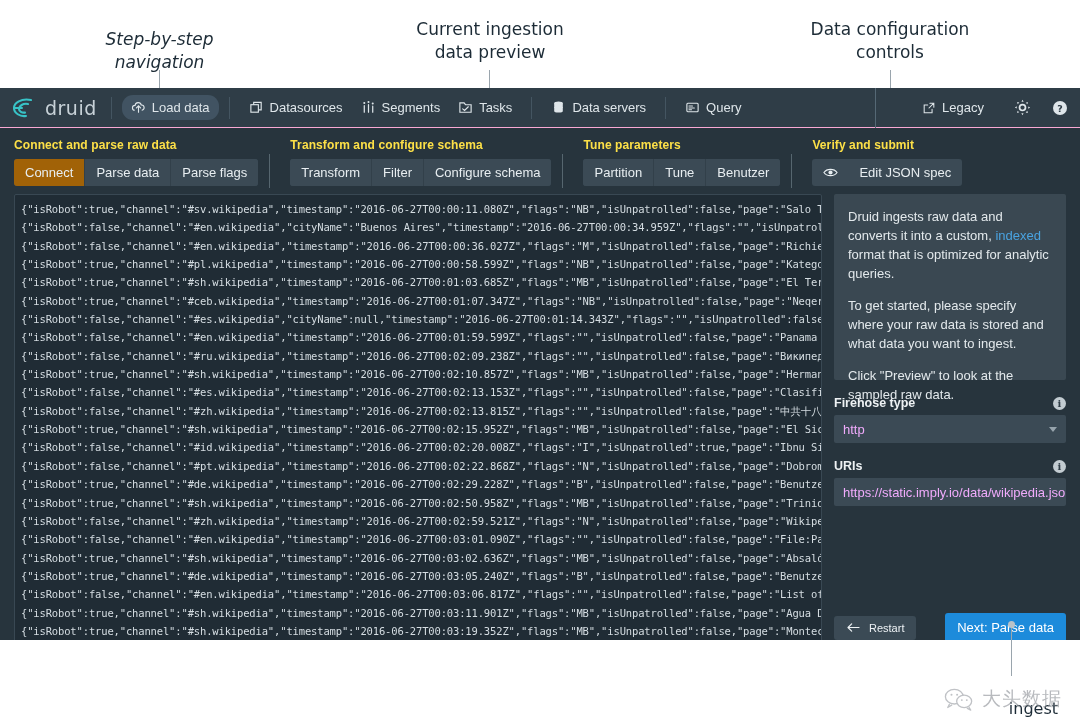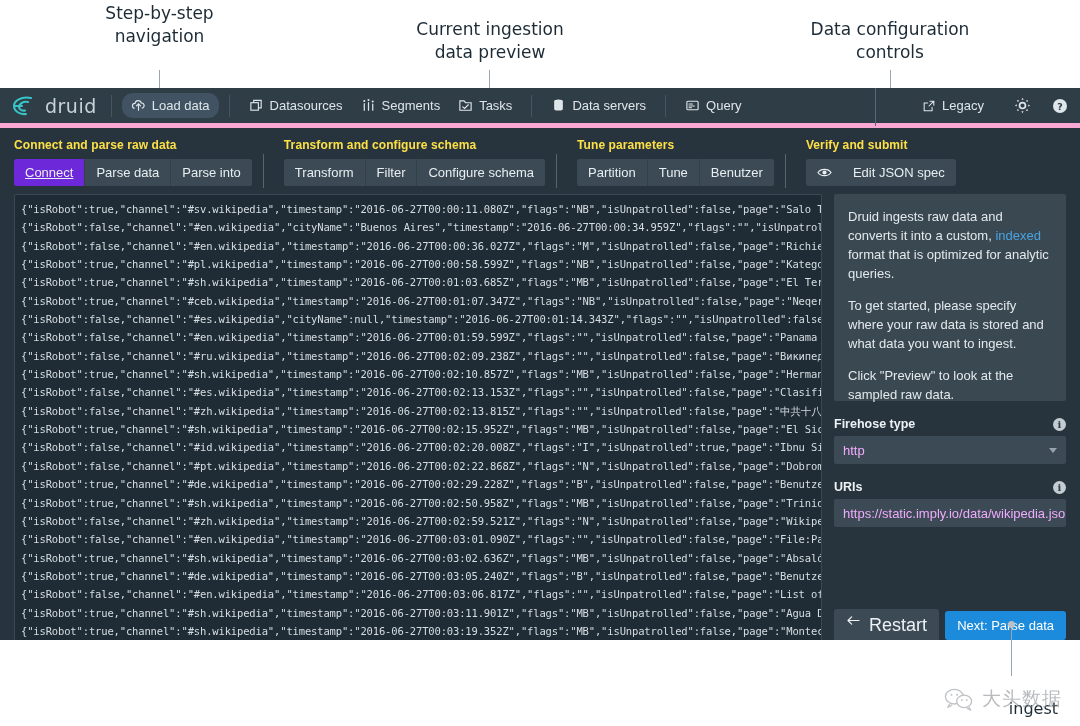--- a/index.html
+++ b/index.html
@@ -44,21 +44,21 @@
     overflow: hidden;
   }
 
   
   .navbar {
     height: 40px;
     background: #2f3d47;
     display: flex;
     align-items: center;
     padding: 0 12px;
-    border-bottom: 5px solid #f9a8d4;
+    border-bottom: 1px solid #f9a8d4;
     position: relative;
   }
   .brand {
     display: flex; align-items: center;
     gap: 7px;
     margin-right: 4px;
   }
   .brand-text {
     font-size: 19px;
     color: #c8d2d8;
@@ -123,21 +123,21 @@
   .btn-group .sbtn {
     font-size: 13px;
     padding: 6px 11px;
     color: #e8eef1;
     background: #3b4a55;
     border-right: 1px solid #32404a;
     cursor: pointer;
     white-space: nowrap;
   }
   .btn-group .sbtn:last-child { border-right: none; }
-  .btn-group .sbtn.active { background: #6d28d9; text-decoration: underline; }
+  .btn-group .sbtn.active { background: #a16207; }
   .btn-group .sbtn.with-icon { display:flex; align-items:center; gap:21px; }
 
   
   .body-wrap {
     display: flex;
     padding: 0 14px 12px 14px;
     height: 460px;
   }
   .preview {
     flex: 1;
@@ -164,21 +164,21 @@
     display: flex;
     flex-direction: column;
   }
   .info-card {
     background: #3a4852;
     border-radius: 2px;
     padding: 13px 14px 14px 14px;
     font-size: 13px;
     line-height: 19px;
     color: #e3e9ec;
-    height: 207px;
+    height: 186px;
   }
   .info-card p { margin: 0 0 13px 0; }
   .info-card p:last-child { margin-bottom: 0; }
   .info-link { color: #4aa3e0; }
 
   .field { margin-top: 16px; }
   .field-label-row {
     display: flex; align-items: center;
     justify-content: space-between;
     margin-bottom: 5px;
@@ -227,21 +227,21 @@
   .side-footer {
     margin-top: auto;
     display: flex;
     align-items: center;
     justify-content: space-between;
     padding-top: 10px;
   }
   .restart-btn {
     background: #3b4a55;
     color: #eef2f5;
-    font-size: 18px;
+    font-size: 11px;
     border-radius: 3px;
     padding: 6px 12px;
     display: flex; align-items: flex-start; gap: 8px;
     cursor: pointer;
   }
   .next-btn {
     background: #1d8bdb;
     color: #ffffff;
     font-size: 13px;
     border-radius: 3px;
@@ -270,21 +270,21 @@
     font-size: 16px;
     color: #1c2b36;
     font-family: "DejaVu Sans", sans-serif;
   }
 </style>
 </head>
 <body>
 
 <div id="root">
 
-  <div class="anno" style="left:62px; top:2px; width:195px;">Step-by-step
+  <div class="anno" style="left:62px; top:28px; width:195px;font-style:italic;">Step-by-step
 navigation</div>
   <div class="anno-line" style="left:159px; top:70px; height:112px;"></div>
   <div class="anno-dot" style="left:156px; top:178px;"></div>
 
   <div class="anno" style="left:390px; top:18px; width:200px;">Current ingestion
 data preview</div>
   <div class="anno-line" style="left:489px; top:70px; height:137px;"></div>
   <div class="anno-dot" style="left:486px; top:203px;"></div>
 
   <div class="anno" style="left:790px; top:18px; width:200px;">Data configuration
@@ -400,21 +400,21 @@
       </div>
     </div>
 
     <div class="stepbar">
 
       <div class="step-group sep">
         <div class="step-title">Connect and parse raw data</div>
         <div class="btn-group">
           <div class="sbtn active">Connect</div>
           <div class="sbtn">Parse data</div>
-          <div class="sbtn">Parse into</div>
+          <div class="sbtn">Parse flags</div>
         </div>
       </div>
 
       <div class="step-group sep" style="margin-left:10px;">
         <div class="step-title">Transform and configure schema</div>
         <div class="btn-group">
           <div class="sbtn">Transform</div>
           <div class="sbtn">Filter</div>
           <div class="sbtn">Configure schema</div>
         </div>

